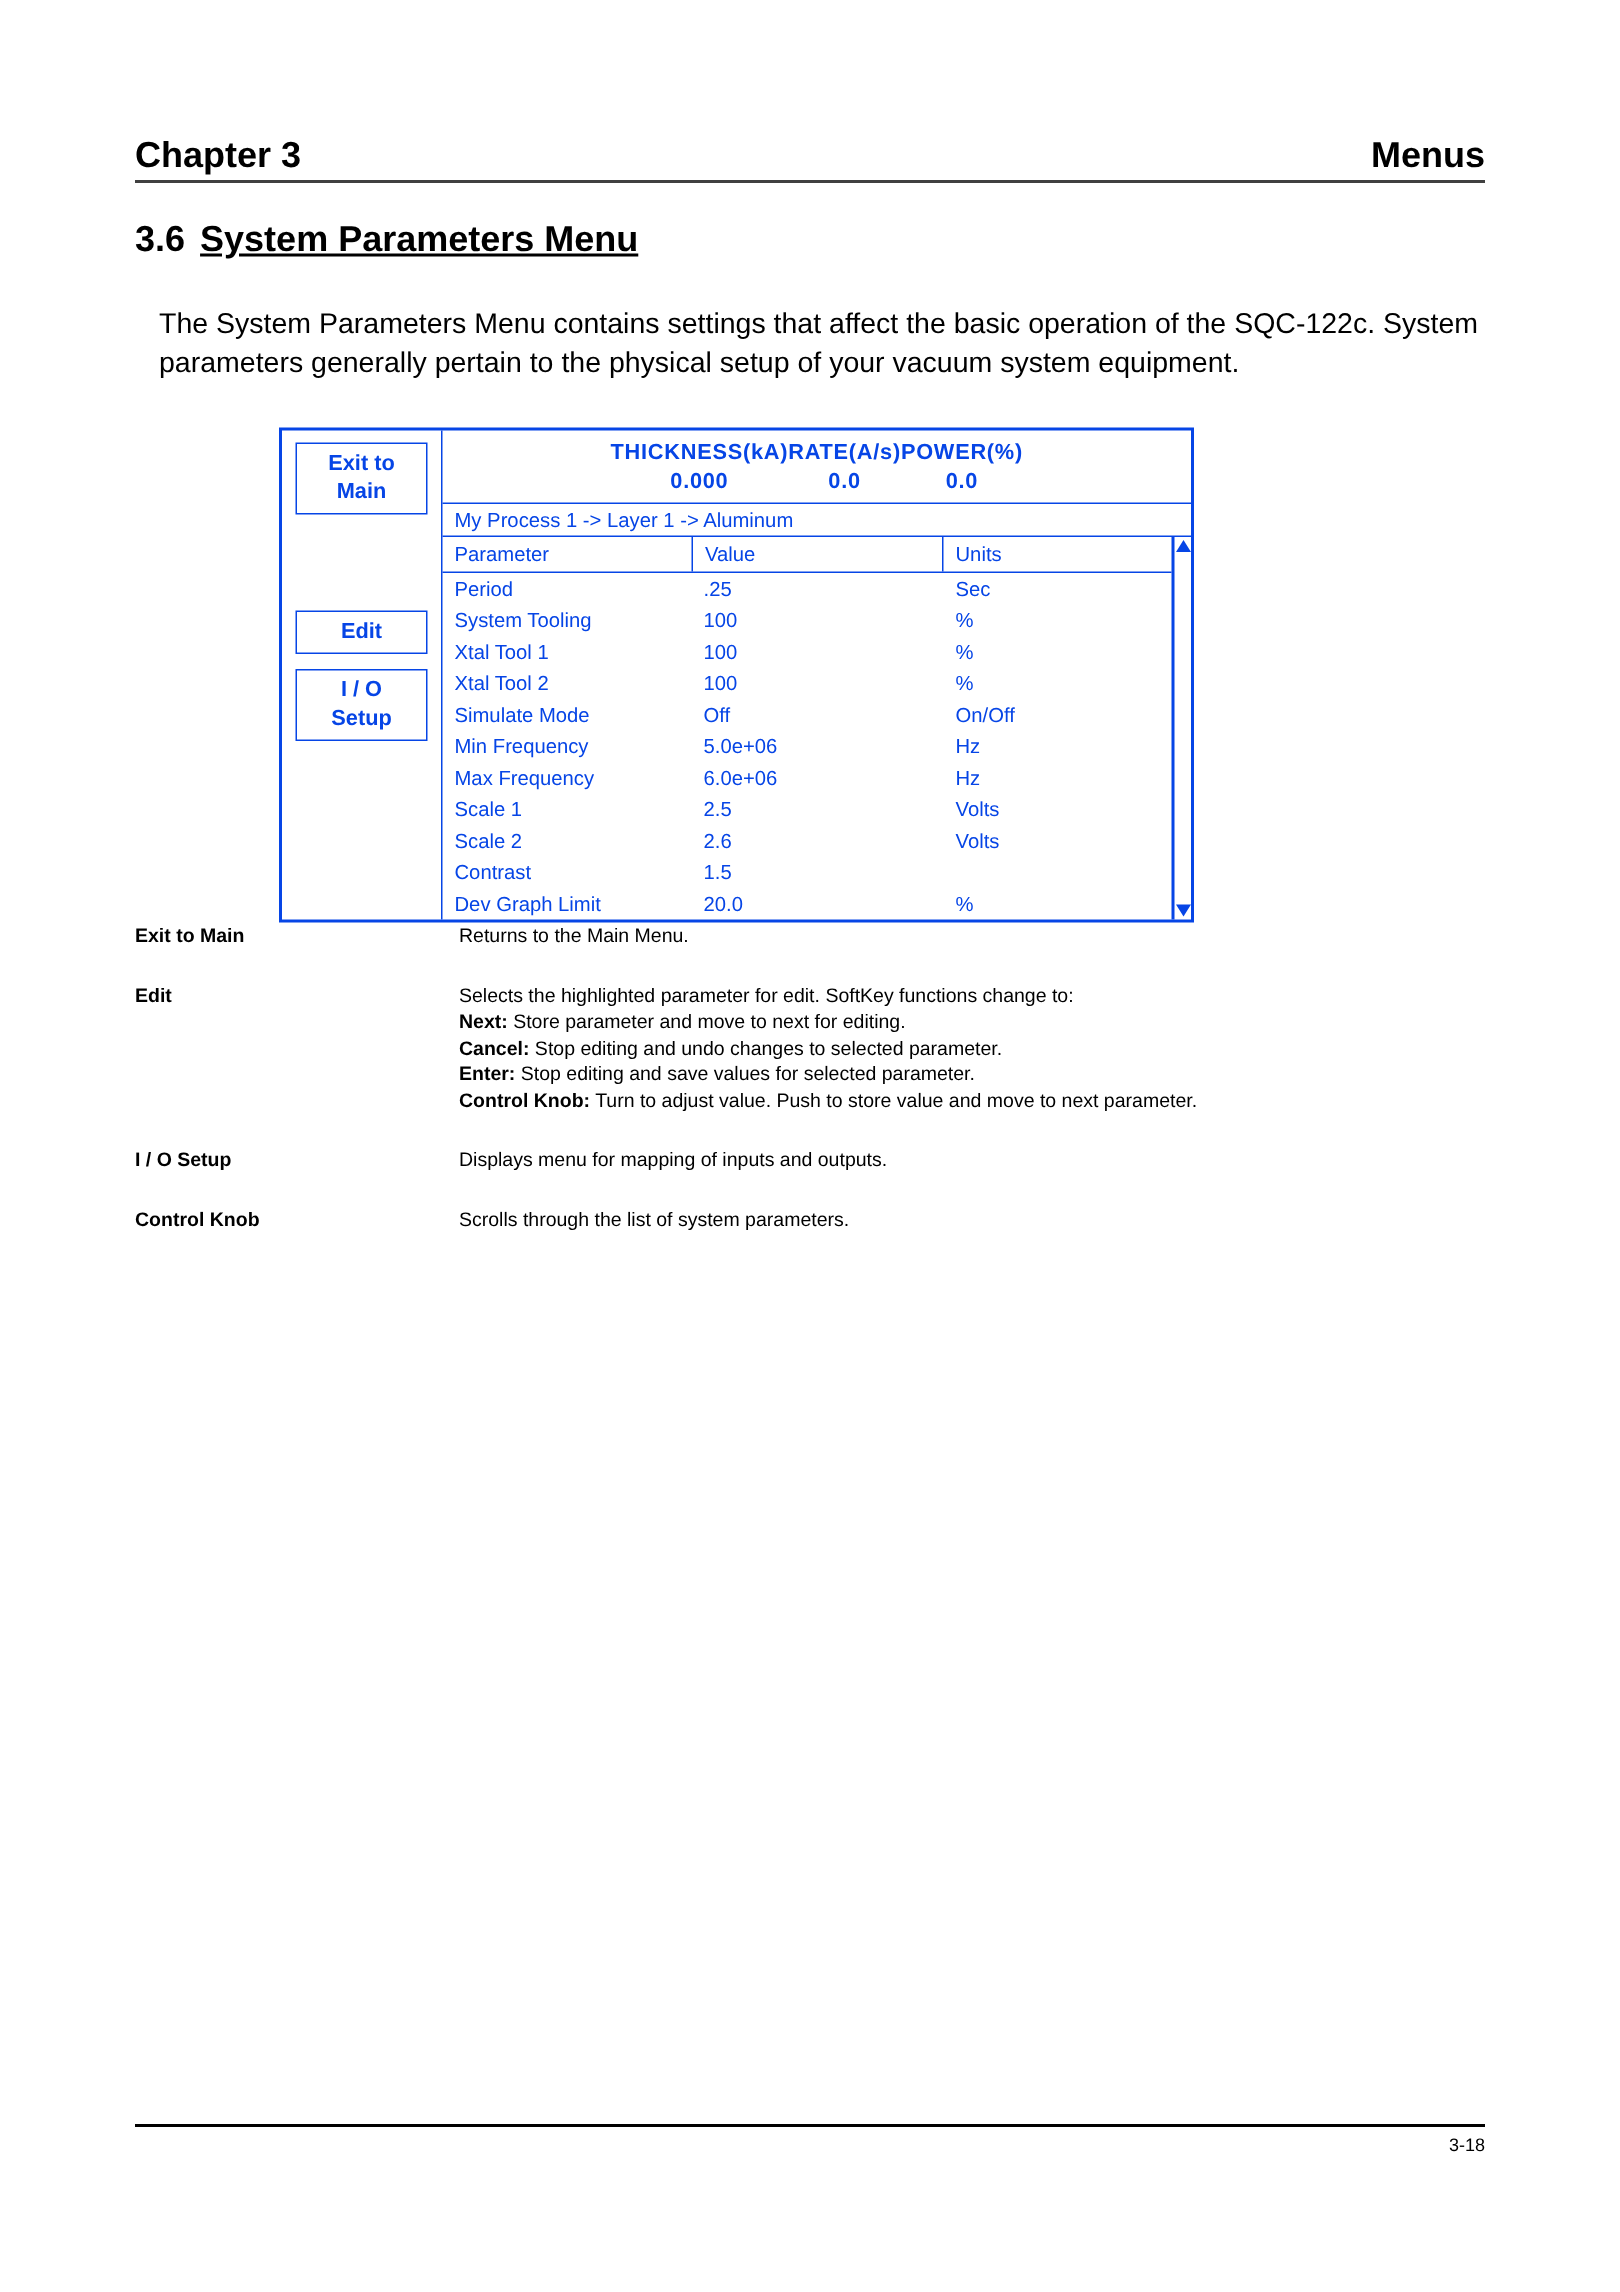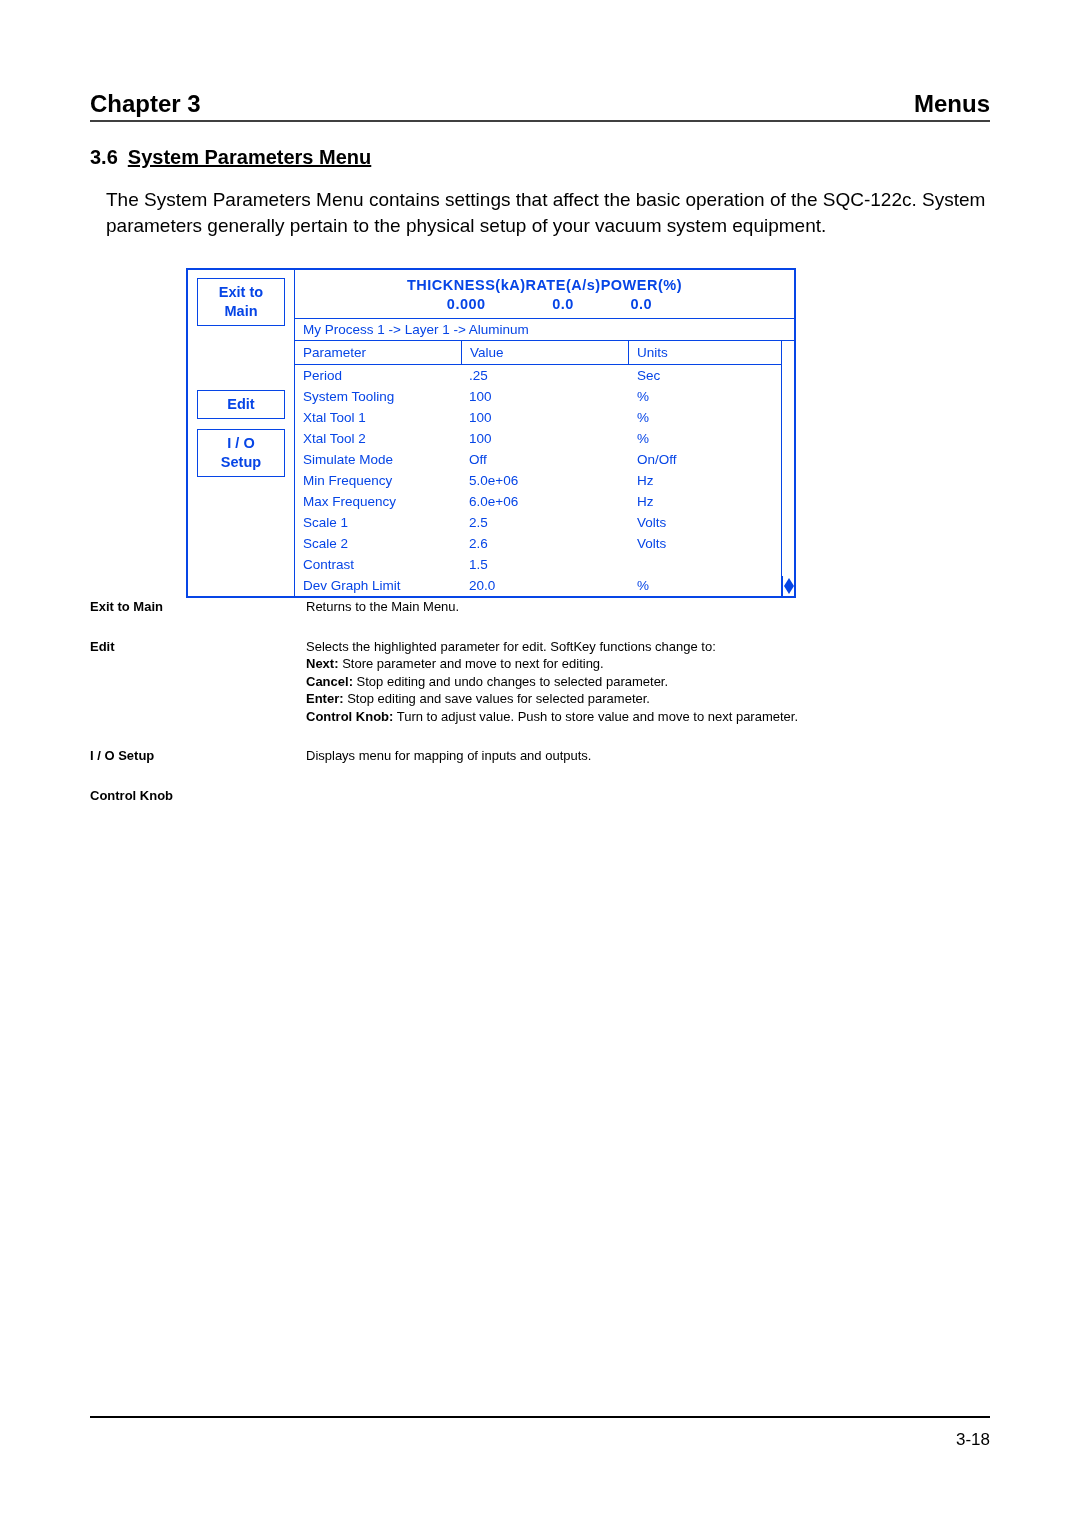--- a/index.html
+++ b/index.html
@@ -22,24 +22,24 @@
     justify-content: space-between;
     align-items: baseline;
     border-bottom: 2px solid #404040;
     padding-bottom: 2px;
   }
   .top-row .left, .top-row .right {
     font-size: 24px;
     font-weight: bold;
   }
   .section-title {
-    font-size: 20px;
+    font-size: 24px;
     font-weight: bold;
     margin-top: 24px;
-    margin-bottom: 18px;
+    margin-bottom: 30px;
   }
   .section-title .num { margin-right: 10px; }
   .section-title .underline { text-decoration: underline; }
   .intro {
     font-size: 19px;
     line-height: 1.35;
     margin: 0 0 30px 16px;
   }
 
   
@@ -120,21 +120,21 @@
     align-items: center;
     padding: 2px 0;
     box-sizing: border-box;
   }
   .tri-up-inline {
     display:inline-block;width:0;height:0;border-left:5px solid transparent;border-right:5px solid transparent;border-bottom:8px solid #0645e6;
   }
   .tri-down-inline {
     display:inline-block;width:0;height:0;border-left:5px solid transparent;border-right:5px solid transparent;border-top:8px solid #0645e6;
   }
-  .body-wrap { display:flex; flex:1; min-height:0;align-items:flex-end; }
+  .body-wrap { display:flex; flex:1; min-height:0; }
   .list-wrap { flex:1; display:flex; flex-direction:column; border-right:1.5px solid #0645e6;}
   .caption {
     color: #0645e6;
     font-size: 15px;
     font-weight: bold;
     text-align: center;
     text-decoration: underline;
     margin: 10px 0 24px 90px;
     letter-spacing: 0.5px;
   }
@@ -148,22 +148,22 @@
   .footer-rule {
     position: absolute;
     left: 90px;
     right: 90px;
     bottom: 110px;
     border-top: 2px solid #000;
   }
   .page-num {
     position: absolute;
     right: 90px;
-    bottom: 78px;
-    font-size: 17px;
+    bottom: 91px;
+    font-size: 12px;
   }
 </style>
 </head>
 <body>
 
 <div class="page">
 
   <div class="top-row">
     <span class="left">Chapter 3</span>
     <span class="right">Menus</span>
@@ -302,17 +302,18 @@
     </div>
   </div>
 
   <div class="desc">
     <div class="term">I / O Setup</div>
     <div class="def">Displays menu for mapping of inputs and outputs.</div>
   </div>
 
   <div class="desc">
     <div class="term">Control Knob</div>
+    <div class="def">Scrolls through the list of system parameters.</div>
   </div>
 
   <div class="footer-rule"></div>
   <div class="page-num">3-18</div>
 </div>
 
 </body></html>

